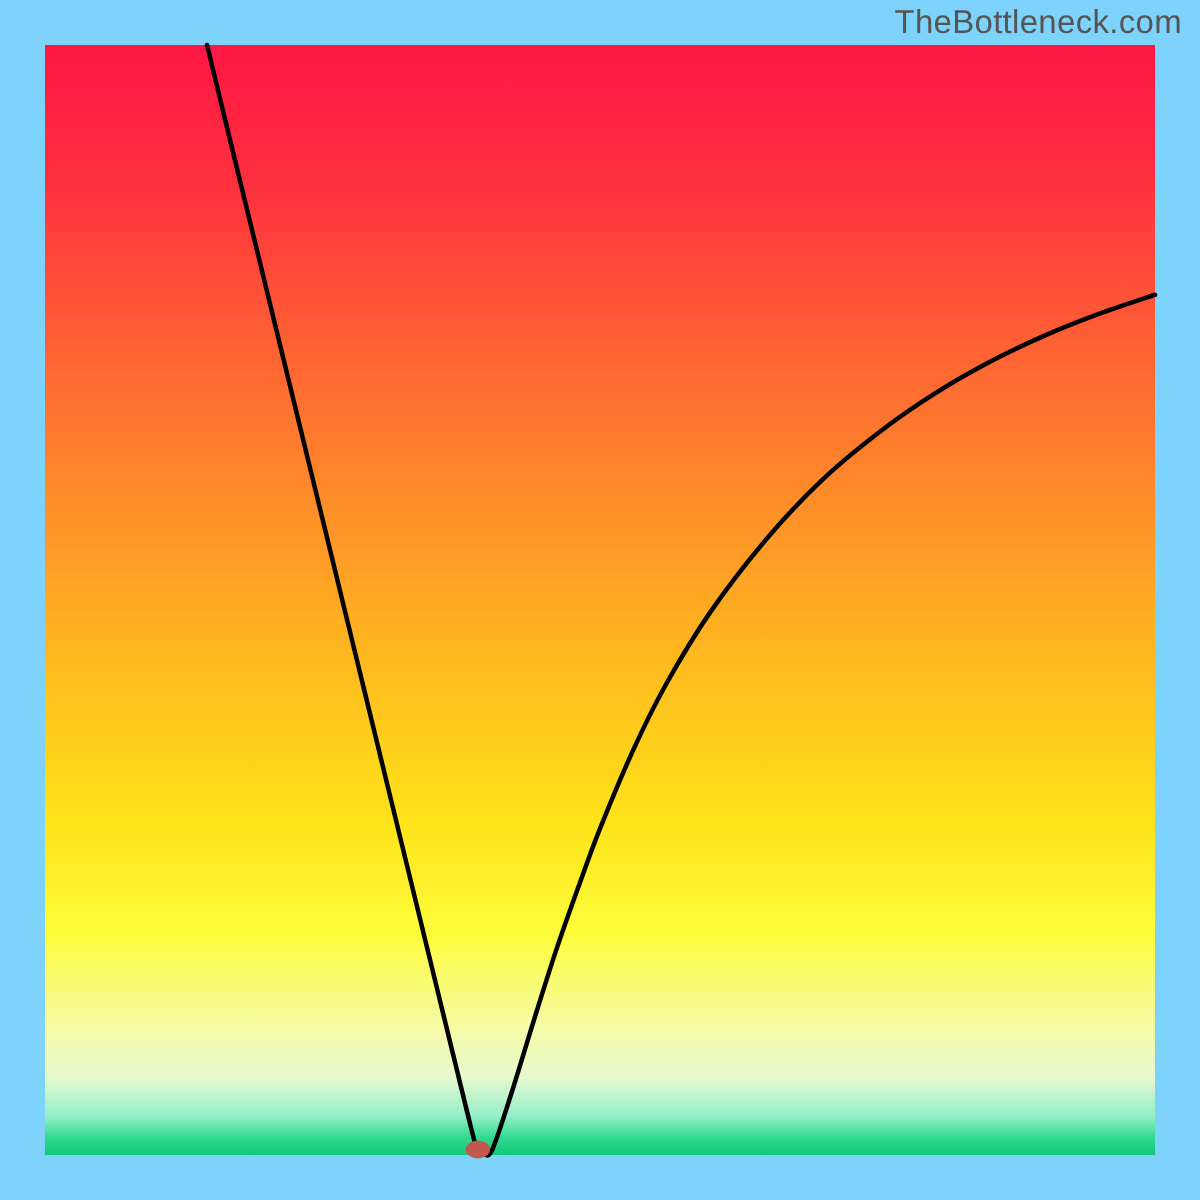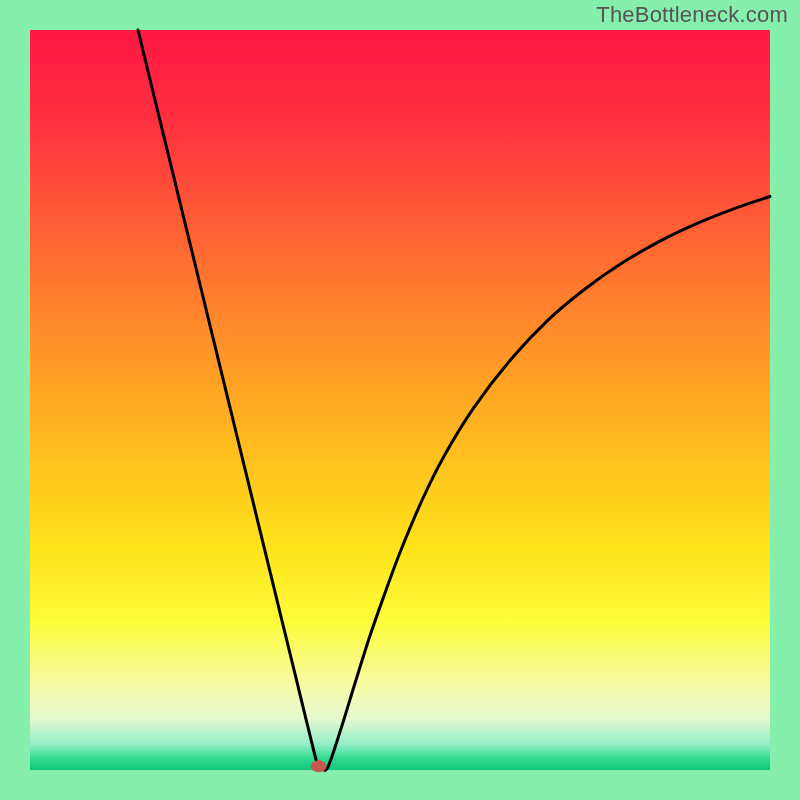--- a/index.html
+++ b/index.html
@@ -8,21 +8,21 @@
     width: 800px;
     height: 800px;
     background: #000;
     font-family: Arial, Helvetica, sans-serif;
     overflow: hidden;
   }
   .frame {
     position: relative;
     width: 800px;
     height: 800px;
-    background: #86efac;
+    background: #7dd3fc;
   }
   .watermark {
     position: absolute;
     top: 2px;
     right: 12px;
     color: #555;
     font-size: 22px;
     font-weight: 400;
     letter-spacing: 0.2px;
     user-select: none;

